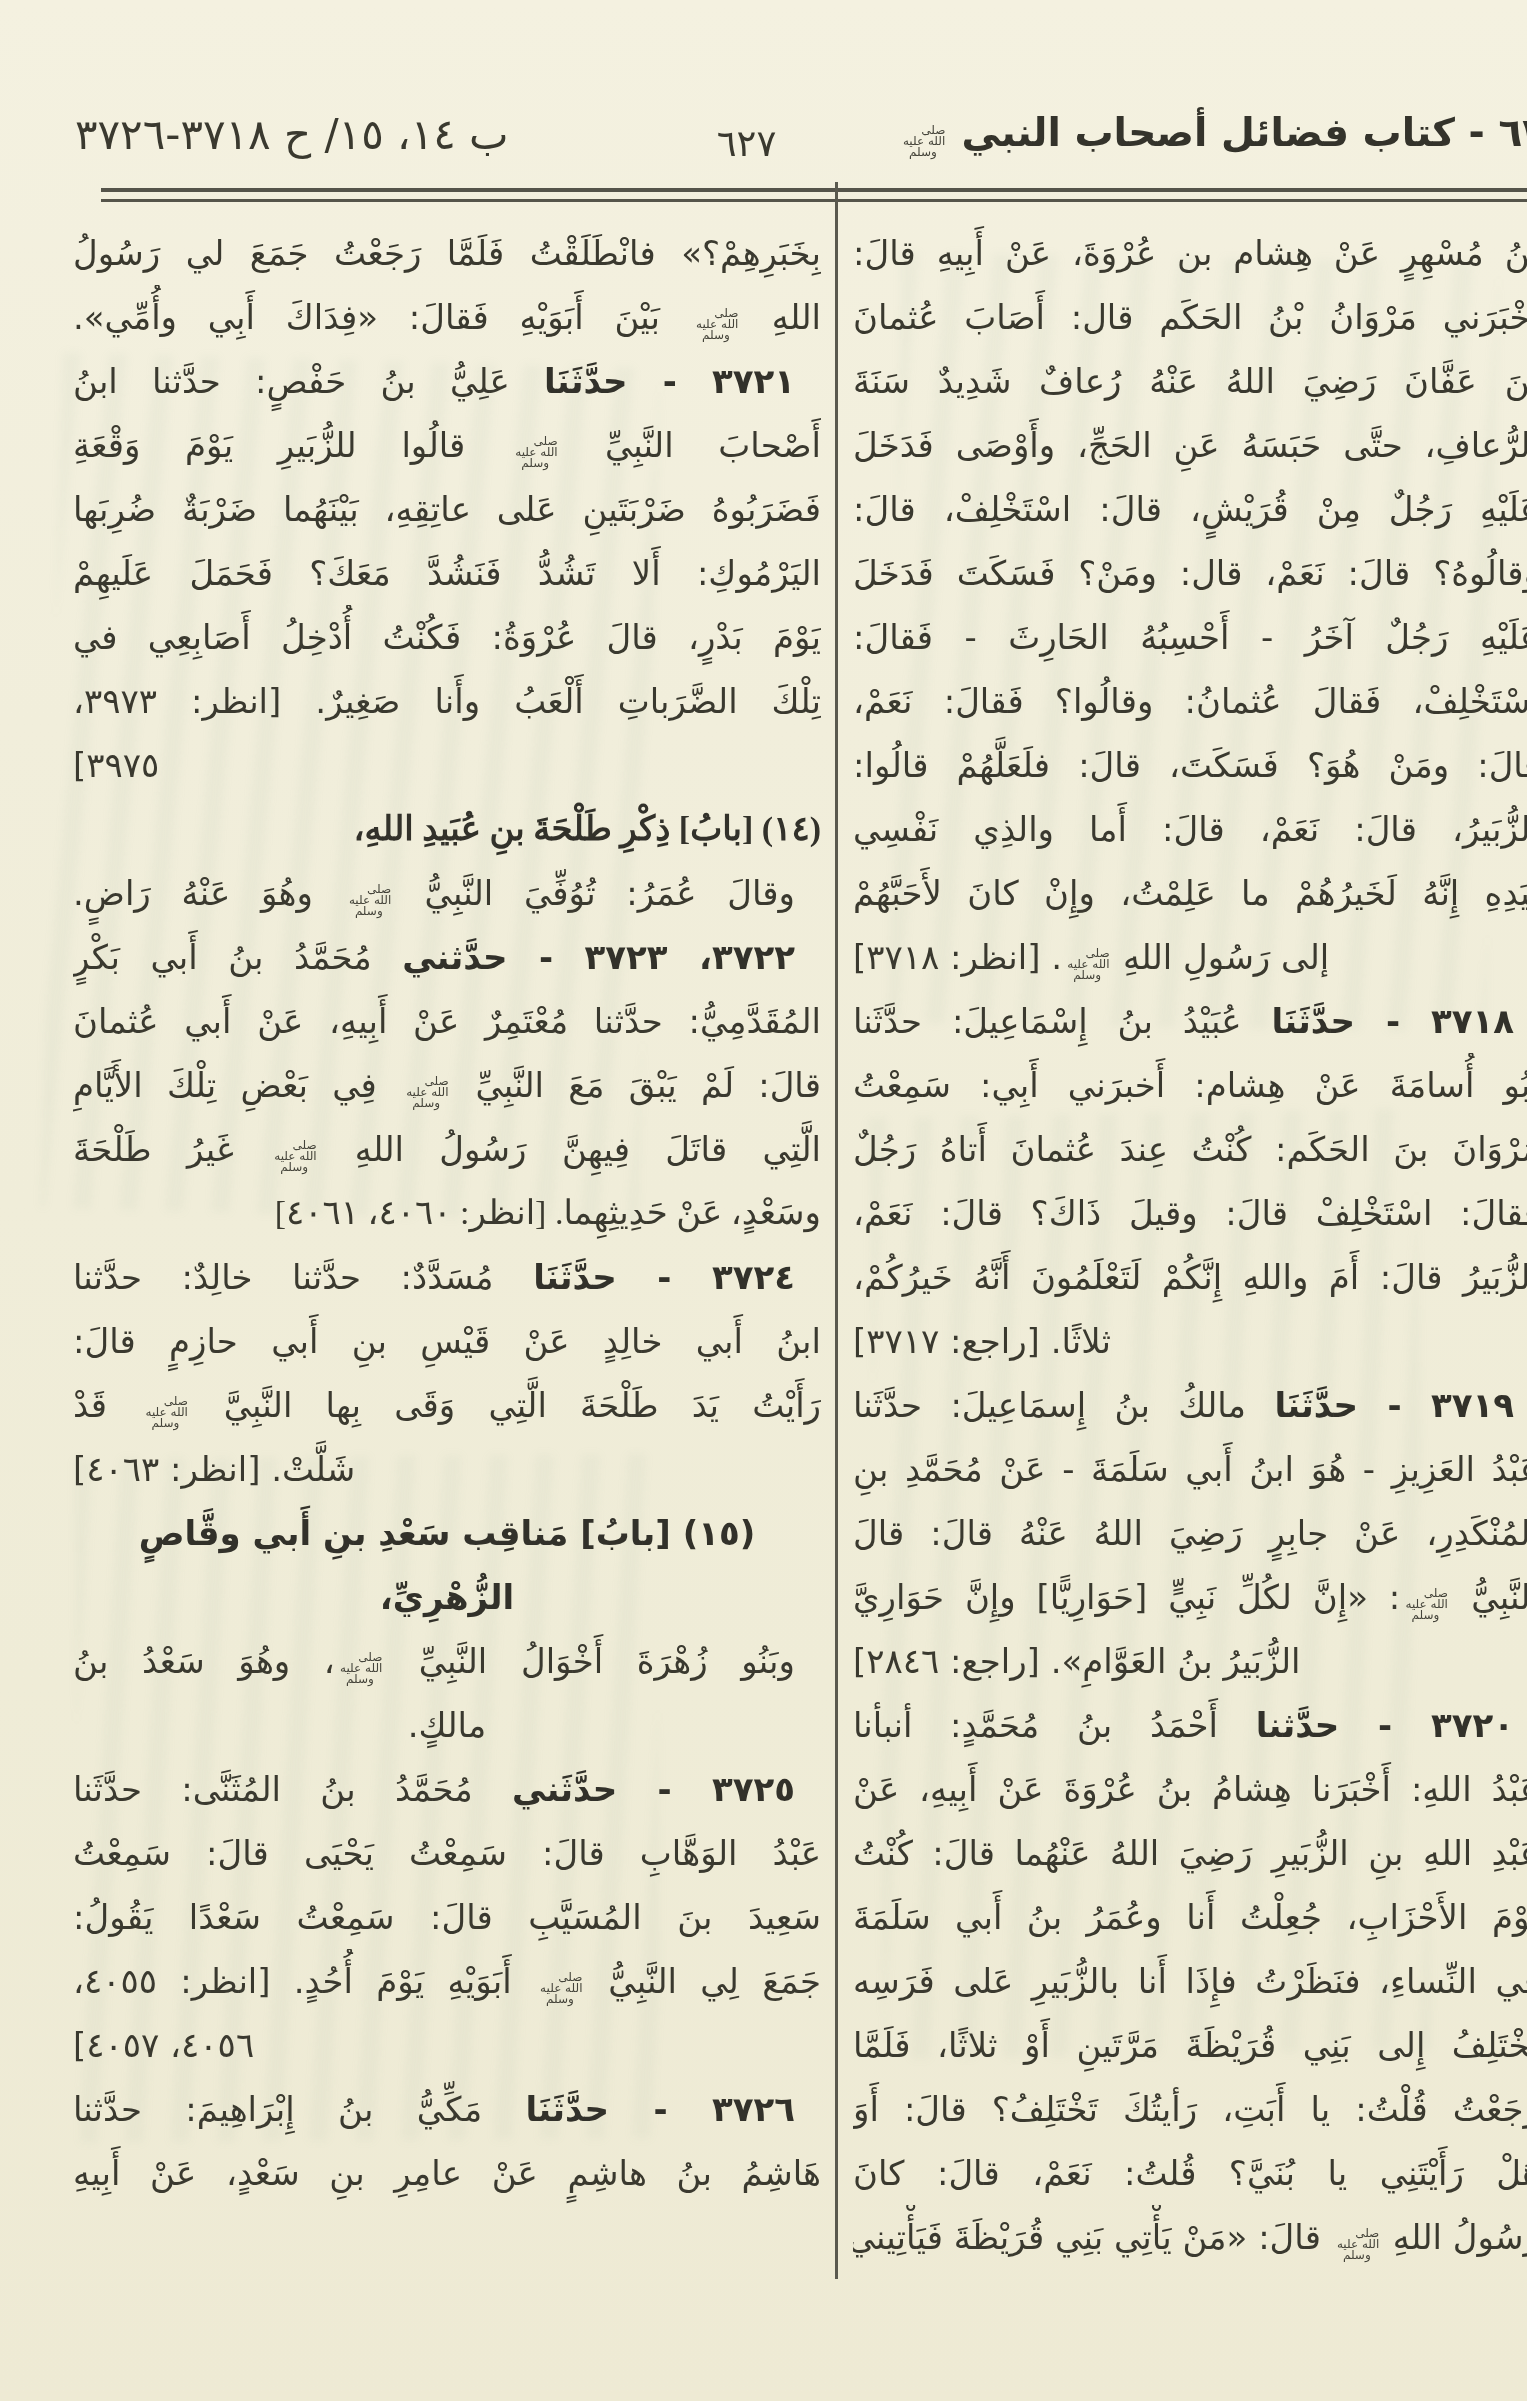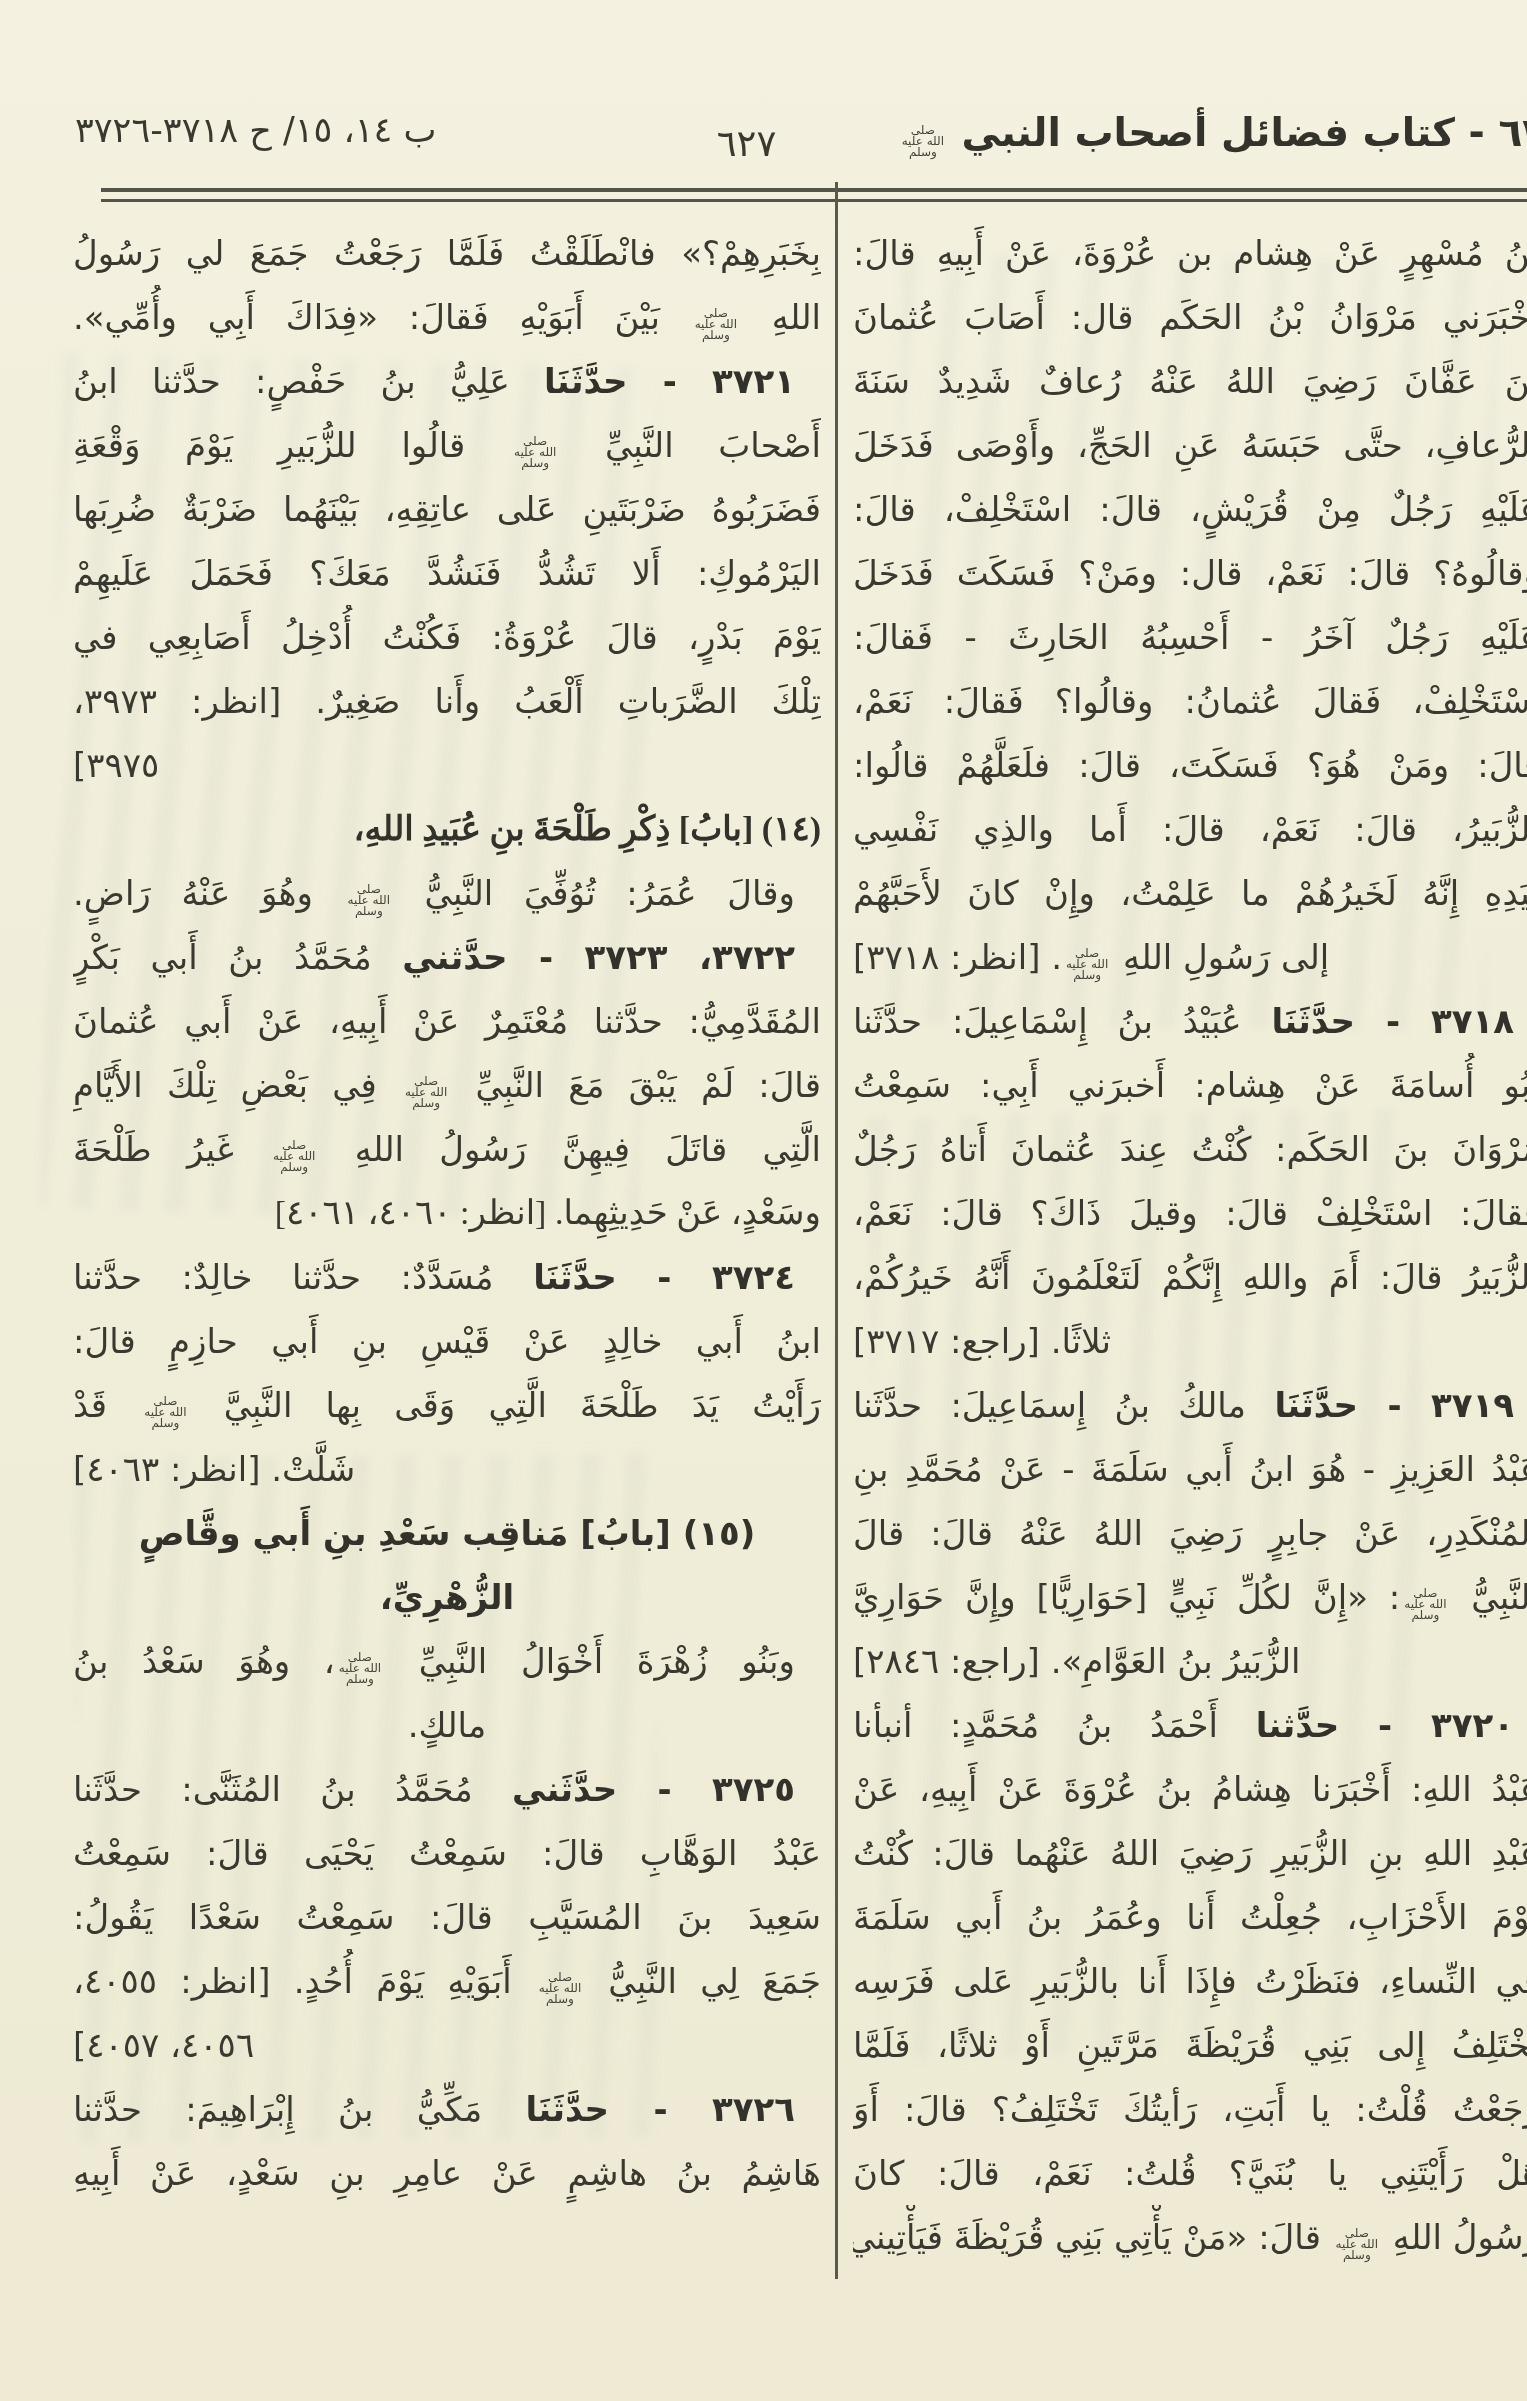--- a/index.html
+++ b/index.html
@@ -11,42 +11,42 @@
   .bleed{position:absolute;filter:blur(4.3px);opacity:.55;pointer-events:none;
          background:repeating-linear-gradient(94deg,rgba(148,170,150,.13) 0 19px,rgba(148,170,150,0) 19px 46px);}
   .b1{top:257px;right:34px;width:599px;height:771px;transform:rotate(1deg);}
   .b2{top:1113px;right:103px;width:548px;height:942px;transform:rotate(-1deg);}
   .b3{top:360px;left:51px;width:599px;height:856px;transform:rotate(1.5deg);}
   .b4{top:1456px;left:77px;width:582px;height:685px;transform:rotate(-.5deg);}
 
   .hdr{position:absolute;white-space:nowrap;}
   .hdr-right{top:110px;right:-19px;font-size:39px;font-weight:bold;color:#34332b;}
   .hdr-center{top:122px;left:695px;width:103px;text-align:center;font-size:37px;color:#3a392f;}
-  .hdr-left{top:110px;left:75px;font-size:35px;color:#3a392f;}
+  .hdr-left{top:110px;left:75px;font-size:42px;color:#3a392f;}
 
   .rule{position:absolute;left:101px;right:0;background:#55544a;}
   .rule-top{top:188px;height:4.3px;}
   .rule-bot{top:199px;height:2.6px;}
 
   .divider{position:absolute;left:835px;top:182px;height:2097px;width:2.6px;background:#5a594e;}
 
   .col{position:absolute;top:221px;}
   .col-right{right:-13px;width:687px;}
   .col-left{left:73px;width:748px;}
 
   .line{height:64px;line-height:64px;font-size:34px;overflow:hidden;white-space:nowrap;}
   .line.j{text-align:justify;text-align-last:justify;}
   .line.l{text-align:left;}
   .line.r{text-align:right;font-family:Liberation Serif, serif;}
   .line.c{text-align:center;}
   .line.ind{text-indent:26px;}
   .bold{font-weight:bold;color:#32312a;}
 
   
-  .saw{display:inline-block;width:45px;font-size:12px;line-height:11px;text-align:center;
+  .saw{display:inline-block;width:45px;font-size:12px;line-height:11px;text-align:right;
        vertical-align:-10.3px;white-space:normal;margin:0 2.6px;letter-spacing:0;
        text-align-last:center;text-indent:0;font-weight:normal;color:#45443a;}
 </style>
 </head>
 <body>
 
 <div class="page">
   <div class="bleed b1"></div>
   <div class="bleed b2"></div>
   <div class="bleed b3"></div>

